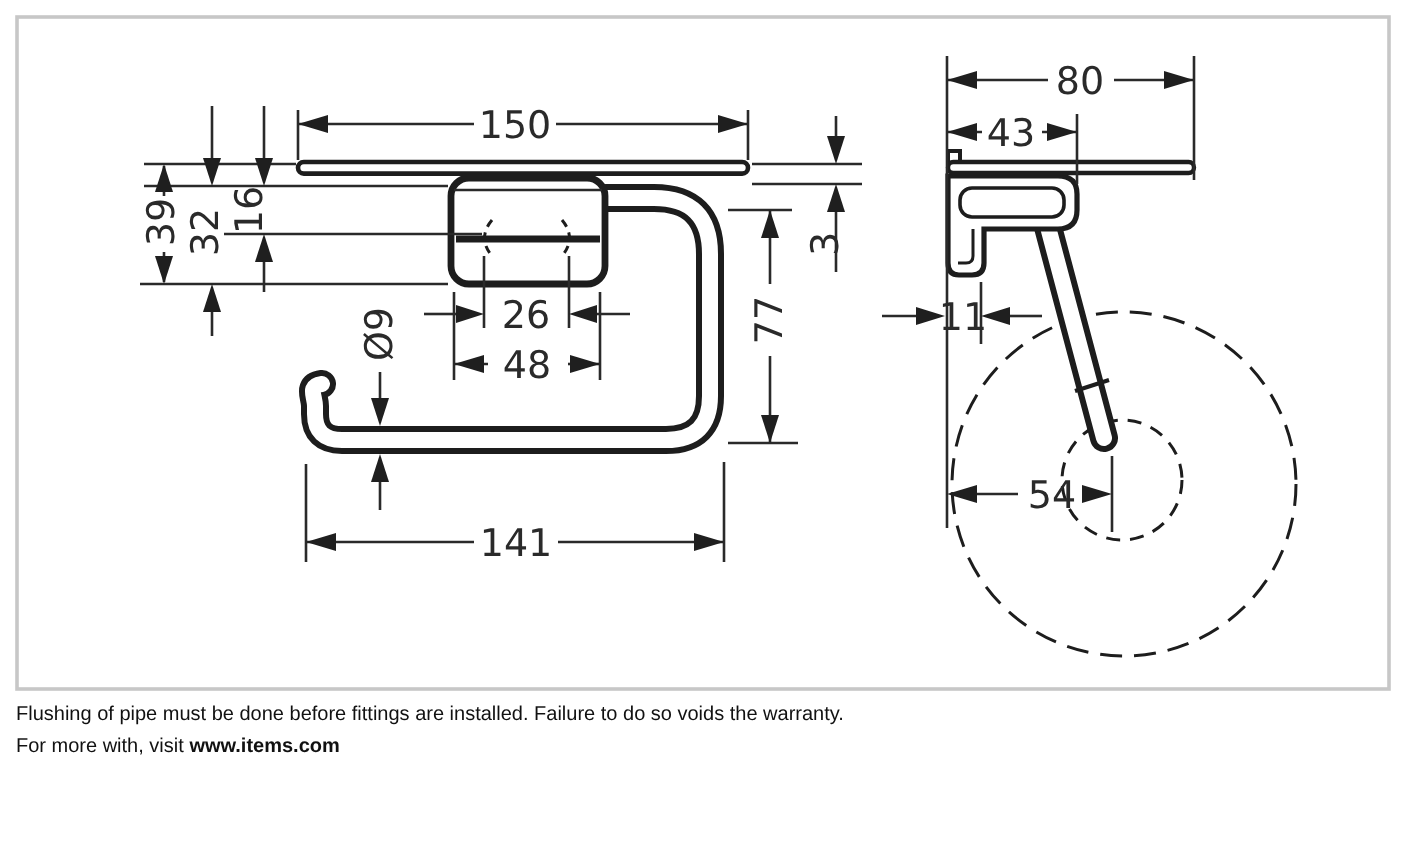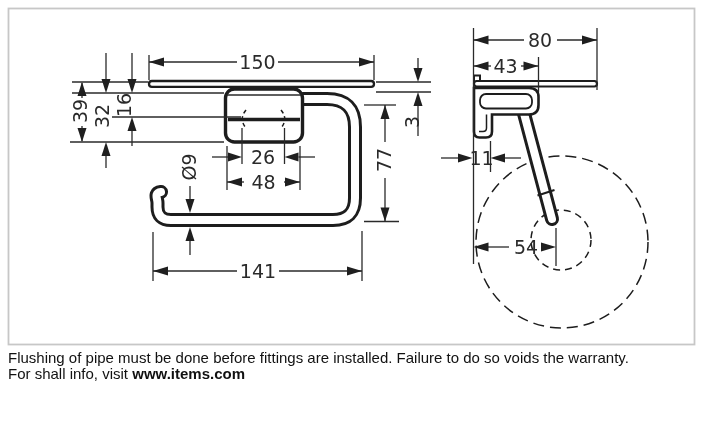--- a/index.html
+++ b/index.html
@@ -7,21 +7,21 @@
        font-family:"Liberation Sans",sans-serif;}
   #drawing{position:absolute;left:0;top:0;}
   .shape{fill:#ffffff;stroke:#1d1d1d;}
   .tube-b{fill:none;stroke:#1d1d1d;stroke-width:14;stroke-linecap:round;stroke-linejoin:round;}
   .tube-w{fill:none;stroke:#ffffff;stroke-width:8;stroke-linecap:round;stroke-linejoin:round;}
   .dim{stroke:#2a2a2a;stroke-width:1.3;fill:none;}
   .arr{fill:#1f1f1f;stroke:none;}
   .lbl{font-family:"DejaVu Sans",sans-serif;font-size:19px;fill:#2a2a2a;
        text-anchor:middle;}
   .dash{fill:none;stroke:#1d1d1d;stroke-width:1.5;}
-  .footer{position:absolute;left:8px;top:350px;width:700px;font-size:15px;
+  .footer{position:absolute;left:8px;top:350px;width:700px;font-size:10px;
           line-height:16.4px;color:#111;white-space:nowrap;}
 </style>
 </head>
 <body>
 
 <svg id="drawing" width="713" height="350" viewBox="0 0 713 350">
 
   <rect x="8.5" y="8.5" width="686" height="336" fill="none" stroke="#c7c7c7" stroke-width="1.8"></rect>
 
   <g>
@@ -185,14 +185,14 @@
       <line class="dim" x1="488" y1="247" x2="509" y2="247"></line>
       <polygon class="arr" points="473.5,247 488.5,242.5 488.5,251.5"></polygon>
       <polygon class="arr" points="556,247 541,242.5 541,251.5"></polygon>
       <text class="lbl" x="526" y="254">54</text>
     </g>
   </g>
 </svg>
 
 <div class="footer">
   <div>Flushing of pipe must be done before fittings are installed. Failure to do so voids the warranty.</div>
-  <div><span>For shall info, visit </span><b>www.items.com</b></div>
+  <div><span>For more with, visit </span><b>www.items.com</b></div>
 </div>
 
 </body></html>

